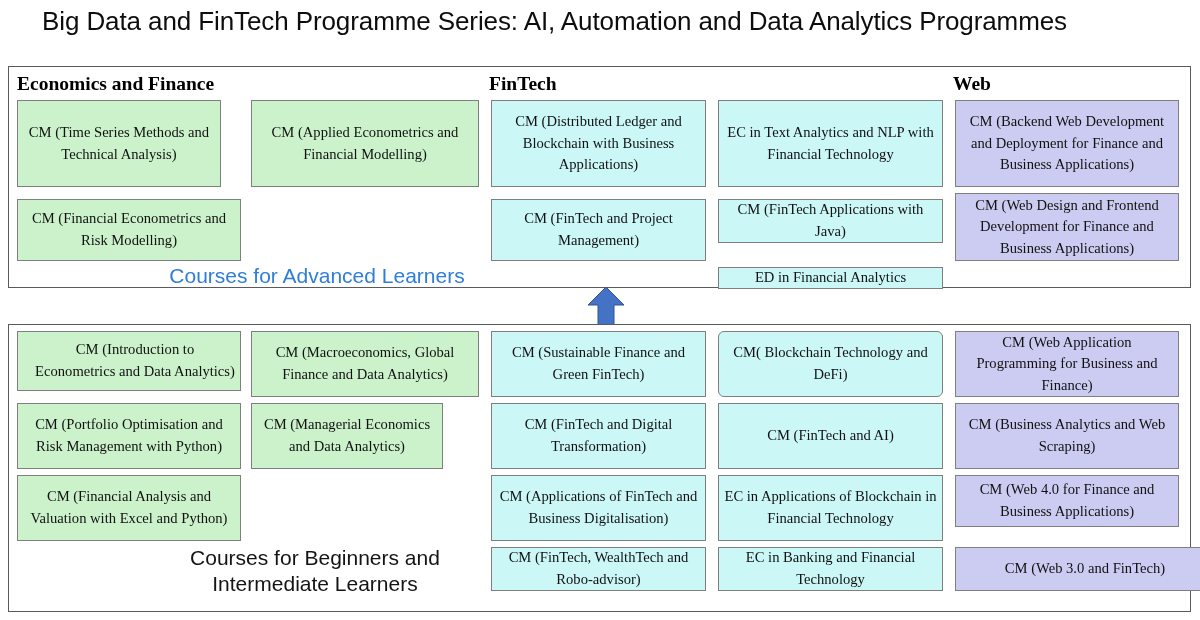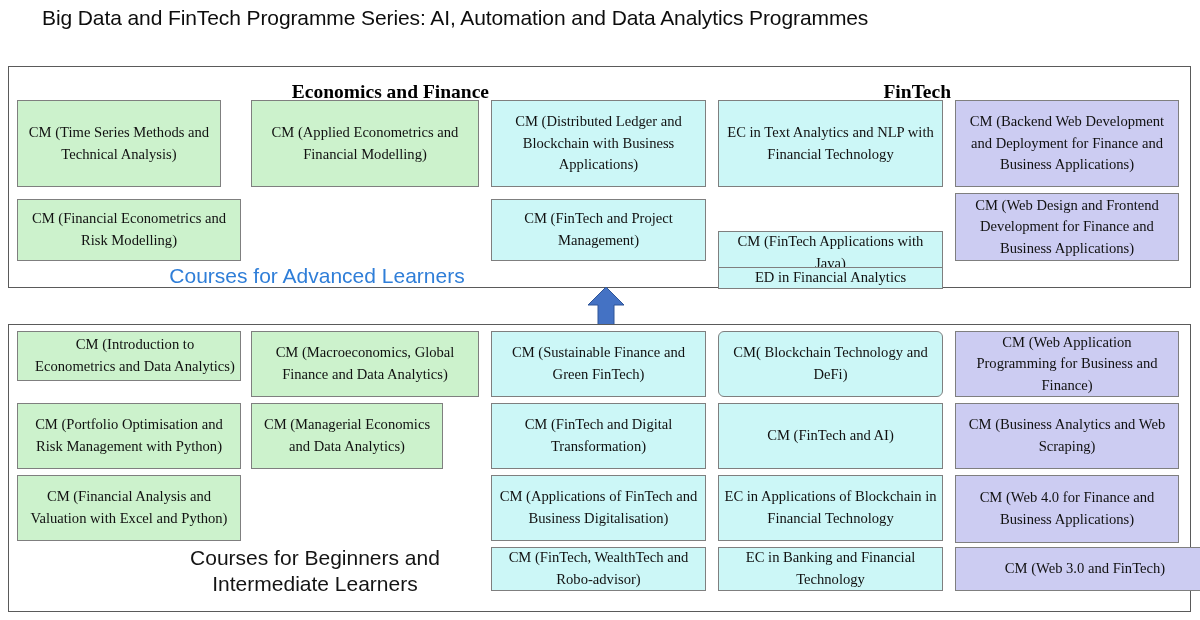--- a/index.html
+++ b/index.html
@@ -15,41 +15,41 @@
     background: #ffffff;
     overflow: hidden;
   }
 
   
   .title {
     position: absolute;
     left: 42px; top: 6px;
     width: 1110px;
     font-family: "Liberation Sans", sans-serif;
-    font-size: 21px;
+    font-size: 26px;
     font-weight: 400;
     color: #0d0d0d;
     letter-spacing: -0.1px;
     white-space: nowrap;
   }
 
   
   .panel {
     position: absolute;
     border: 1.4px solid #5a5a5a;
     background: #ffffff;
   }
   #panel-advanced { left: 8px;  top: 66px;  width: 1183px; height: 222px; }
   #panel-beginner { left: 8px;  top: 324px; width: 1183px; height: 288px; }
 
   
   .col-header {
     position: absolute;
-    top: 14px;
-    text-align: right;
+    top: 6px;
+    text-align: left;
     font-family: "Liberation Serif", serif;
     font-weight: bold;
     font-size: 19.5px;
     color: #000000;
   }
   #hdr-econ   { left: 8px;   width: 472px; }
   #hdr-fin    { left: 480px; width: 462px; }
   #hdr-web    { left: 944px; width: 232px; }
 
   
@@ -99,63 +99,64 @@
 <body>
 
 <div id="page">
 
   <div class="title">Big Data and FinTech Programme Series: AI, Automation and Data Analytics Programmes</div>
 
   <div class="panel" id="panel-advanced">
 
     <div class="col-header" id="hdr-econ">Economics and Finance</div>
     <div class="col-header" id="hdr-fin">FinTech</div>
+    <div class="col-header" id="hdr-web">Web</div>
 
     <div class="box green" style="left:8px;  top:33px;  width:204px; height:87px;">CM (Time Series Methods and Technical Analysis)</div>
     <div class="box green" style="left:8px;  top:132px; width:224px; height:62px;">CM (Financial Econometrics and Risk Modelling)</div>
 
     <div class="box green" style="left:242px; top:33px;  width:228px; height:87px;">CM (Applied Econometrics and Financial Modelling)</div>
 
     <div class="box cyan" style="left:482px; top:33px;  width:215px; height:87px;">CM (Distributed Ledger and Blockchain with Business Applications)</div>
     <div class="box cyan" style="left:482px; top:132px; width:215px; height:62px;">CM (FinTech and Project Management)</div>
 
     <div class="box cyan" style="left:709px; top:33px;  width:225px; height:87px;">EC in Text Analytics and NLP with Financial Technology</div>
-    <div class="box cyan" style="left:709px; top:132px; width:225px; height:44px;margin-top:32px;">CM (FinTech Applications with Java)</div>
+    <div class="box cyan" style="left:709px; top:132px; width:225px; height:44px;">CM (FinTech Applications with Java)</div>
     <div class="box cyan" style="left:709px; top:200px; width:225px; height:22px;">ED in Financial Analytics</div>
 
     <div class="box purple" style="left:946px; top:33px;  width:224px; height:87px;">CM (Backend Web Development and Deployment for Finance and Business Applications)</div>
     <div class="box purple" style="left:946px; top:126px; width:224px; height:68px;">CM (Web Design and Frontend Development for Finance and Business Applications)</div>
   </div>
 
   <div class="caption" id="caption-advanced">Courses for Advanced Learners</div>
 
   <svg id="arrow-up" viewBox="0 0 40 42">
     <polygon points="20,1 38,19 28,19 28,41 12,41 12,19 2,19" fill="#4472c4" stroke="#2f5597" stroke-width="1"></polygon>
   </svg>
 
   <div class="panel" id="panel-beginner">
 
-    <div class="box green" style="left:8px;  top:6px;   width:224px; height:50px;padding-left:17px;">CM (Introduction to Econometrics and Data Analytics)</div>
+    <div class="box green" style="left:8px;  top:6px;   width:224px; height:60px;padding-left:17px;">CM (Introduction to Econometrics and Data Analytics)</div>
     <div class="box green" style="left:8px;  top:78px;  width:224px; height:66px;">CM (Portfolio Optimisation and Risk Management with Python)</div>
     <div class="box green" style="left:8px;  top:150px; width:224px; height:66px;">CM (Financial Analysis and Valuation with Excel and Python)</div>
 
     <div class="box green" style="left:242px; top:6px;   width:228px; height:66px;">CM (Macroeconomics, Global Finance and Data Analytics)</div>
     <div class="box green" style="left:242px; top:78px;  width:192px; height:66px;">CM (Managerial Economics and Data Analytics)</div>
 
     <div class="box cyan" style="left:482px; top:6px;   width:215px; height:66px;">CM (Sustainable Finance and Green FinTech)</div>
     <div class="box cyan" style="left:482px; top:78px;  width:215px; height:66px;">CM (FinTech and Digital Transformation)</div>
     <div class="box cyan" style="left:482px; top:150px; width:215px; height:66px;">CM (Applications of FinTech and Business Digitalisation)</div>
     <div class="box cyan" style="left:482px; top:222px; width:215px; height:44px;">CM (FinTech, WealthTech and Robo-advisor)</div>
 
     <div class="box cyan" style="left:709px; top:6px;   width:225px; height:66px;border-radius:6px;">CM( Blockchain Technology and DeFi)</div>
     <div class="box cyan" style="left:709px; top:78px;  width:225px; height:66px;">CM (FinTech and AI)</div>
     <div class="box cyan" style="left:709px; top:150px; width:225px; height:66px;">EC in Applications of Blockchain in Financial Technology</div>
     <div class="box cyan" style="left:709px; top:222px; width:225px; height:44px;">EC in Banking and Financial Technology</div>
 
     <div class="box purple" style="left:946px; top:6px;   width:224px; height:66px;">CM (Web Application Programming for Business and Finance)</div>
     <div class="box purple" style="left:946px; top:78px;  width:224px; height:66px;">CM (Business Analytics and Web Scraping)</div>
-    <div class="box purple" style="left:946px; top:150px; width:224px; height:68px;">CM (Web 4.0 for Finance and Business Applications)</div>
+    <div class="box purple" style="left:946px; top:150px; width:224px; height:52px;">CM (Web 4.0 for Finance and Business Applications)</div>
     <div class="box purple" style="left:946px; top:222px; width:260px; height:44px;">CM (Web 3.0 and FinTech)</div>
   </div>
 
   <div class="caption" id="caption-beginner">Courses for Beginners and Intermediate Learners</div>
 
 </div>
 
 </body></html>

